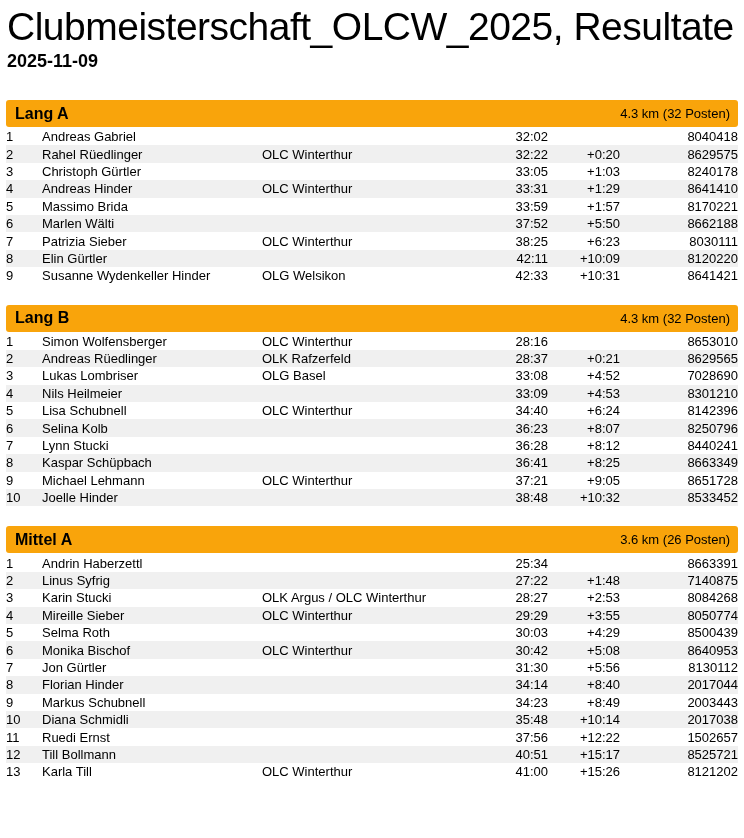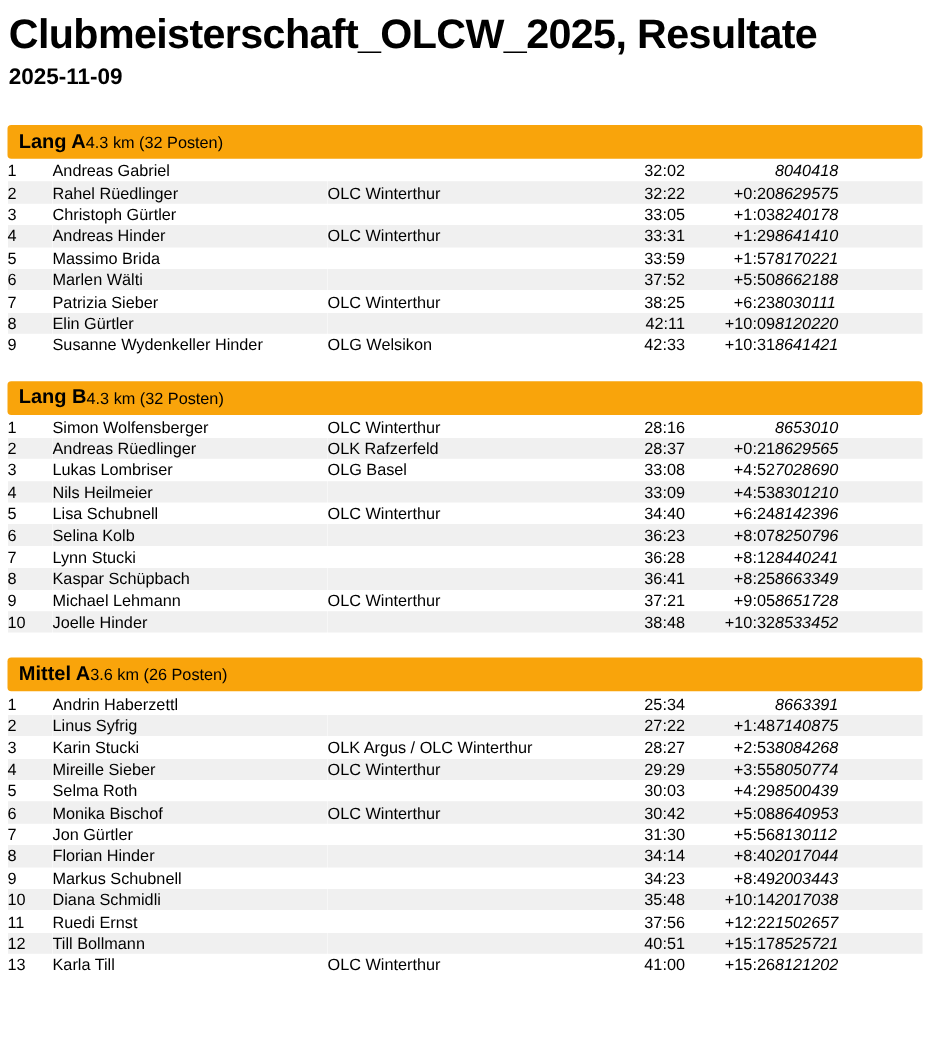--- a/index.html
+++ b/index.html
@@ -11,39 +11,40 @@
     margin: 0; padding: 0;
     background: #ffffff;
     color: #000000;
     font-family: "Liberation Sans", sans-serif;
   }
   body { width: 744px; }
   .page { padding: 0 6px 10px 6px; }
 
   h1.page-title {
     margin: 6px 0 0 1px;
-    font-size: 33px;
+    font-size: 39px;
     line-height: 42px;
-    font-weight: 700;
+    font-weight: 400;
     letter-spacing: -0.5px;
   }
   .event-date {
     margin: 3px 0 15px 1px;
     font-size: 18px;
     font-weight: 700;
   }
 
   .category { margin-top: 28px; }
   .category + .category { margin-top: 20px; }
 
   .cat-bar {
     height: 27px;
     background: var(--accent);
     border-radius: 3px;
     display: flex;
+    justify-content: space-between;
     align-items: center;
     padding: 0 8px 0 9px;
   }
   .cat-name {
     font-size: 16px;
     font-weight: 700;
   }
   .cat-info {
     font-size: 13px;
     font-weight: 400;
@@ -62,21 +63,21 @@
     font-size: 13px;
     line-height: 17px;
     white-space: nowrap;
     overflow: hidden;
   }
   .c-rank { padding-left: 4px; }
   .c-name { padding-left: 3px; }
   .c-club { padding-left: 2px; margin-left: 48px; }
   .c-time { text-align: right; font-weight: 400; padding-right: 1px; }
   .c-diff { text-align: right; padding-right: 2px; }
-  .c-card { padding-right: 2px; font-style: italic; }
+  .c-card { text-align: right; padding-right: 2px; }
 </style>
 </head>
 <body>
 
 <div class="page">
   <h1 class="page-title">Clubmeisterschaft_OLCW_2025, Resultate</h1>
   <div class="event-date">2025-11-09</div>
   <div id="sections-root">
   <section class="category">
     <header class="cat-bar">

